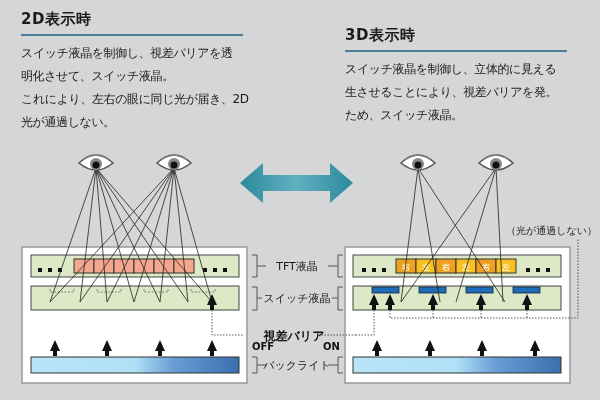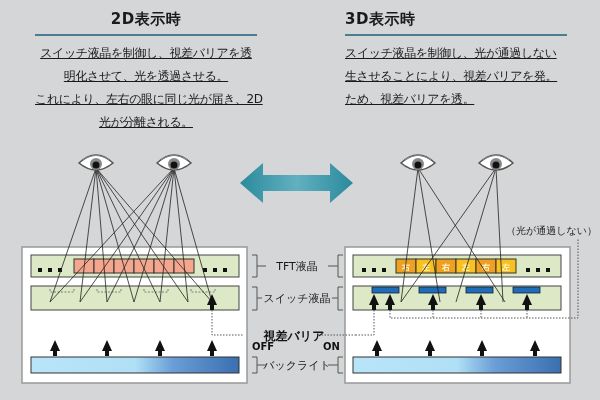--- a/index.html
+++ b/index.html
@@ -1,44 +1,44 @@
 <!DOCTYPE html>
 <html><head>
 <meta charset="utf-8">
 <style>
   html, body { margin:0; padding:0; }
   body { width:600px; height:400px; background:#d5d6d8; position:relative; overflow:hidden;
          font-family:"DejaVu Sans", sans-serif; color:#1a1a1a; }
   .section { position:absolute; top:10px; }
-  .section.left { left:35px; width:222px;text-align:center; }
-  .section.right { left:345px; width:222px; }
+  .section.left { left:21px; width:222px; }
+  .section.right { left:345px; width:222px;margin-top:16px; }
   .heading { font-size:15px; font-weight:bold; letter-spacing:0.5px; padding-bottom:5px;
              border-bottom:2px solid #4c7c95; margin-bottom:6px; }
-  .line { font-size:12px; line-height:23px; white-space:nowrap; letter-spacing:-0.4px;text-decoration:underline; }
+  .line { font-size:12px; line-height:23px; white-space:nowrap; letter-spacing:-0.4px; }
   svg#diagram { position:absolute; left:0; top:0; }
   .lbl { font-family:"DejaVu Sans", sans-serif; font-size:11px; fill:#1a1a1a; }
   .lbl-bold { font-family:"DejaVu Sans", sans-serif; font-size:12px; font-weight:bold; fill:#111; }
   .cell-txt { font-family:"DejaVu Sans", sans-serif; font-size:8px; font-weight:bold; fill:#fff8d8; }
 </style>
 </head>
 <body>
 
 <div class="section left">
   <div class="heading">2D表示時</div>
   <div class="line">スイッチ液晶を制御し、視差バリアを透</div>
-  <div class="line">明化させて、光を透過させる。</div>
+  <div class="line">明化させて、スイッチ液晶。</div>
   <div class="line">これにより、左右の眼に同じ光が届き、2D</div>
-  <div class="line">光が分離される。</div>
+  <div class="line">光が通過しない。</div>
 </div>
 
 <div class="section right">
   <div class="heading">3D表示時</div>
-  <div class="line">スイッチ液晶を制御し、光が通過しない</div>
+  <div class="line">スイッチ液晶を制御し、立体的に見える</div>
   <div class="line">生させることにより、視差バリアを発。</div>
-  <div class="line">ため、視差バリアを透。</div>
+  <div class="line">ため、スイッチ液晶。</div>
 </div>
 
 <svg id="diagram" width="600" height="400" viewBox="0 0 600 400">
   <defs>
     <linearGradient id="arrowGrad" x1="0" x2="1" y1="0" y2="0">
       <stop offset="0" stop-color="#2a8a9c"></stop>
       <stop offset="0.5" stop-color="#62b0c0"></stop>
       <stop offset="1" stop-color="#2a8a9c"></stop>
     </linearGradient>
     <linearGradient id="blGrad" x1="0" x2="1" y1="0" y2="0">

